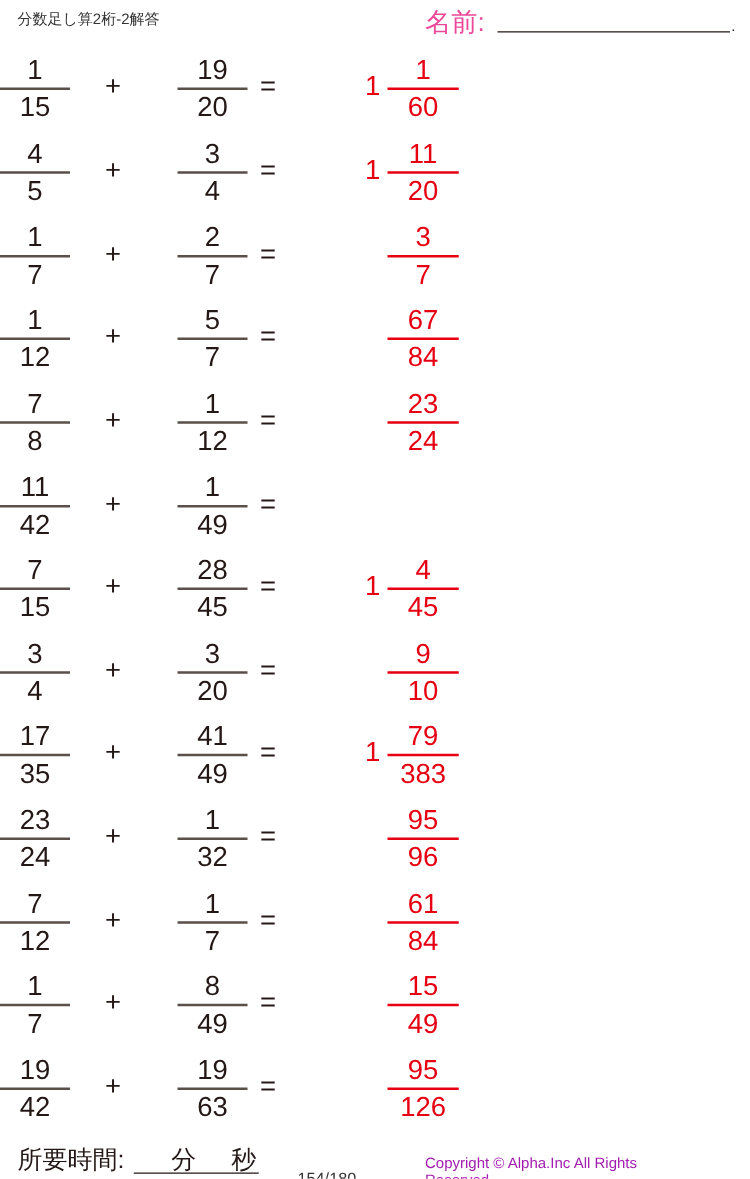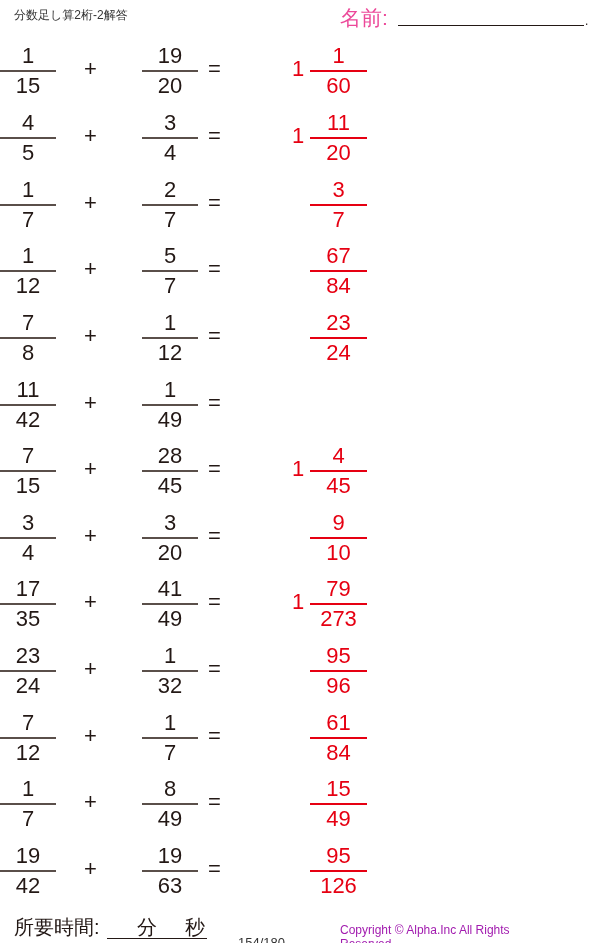--- a/index.html
+++ b/index.html
@@ -206,21 +206,21 @@
     <div class="frac f2">
       <span class="num">41</span>
       <span class="bar"></span>
       <span class="den">49</span>
     </div>
     <div class="eq">=</div>
     <div class="whole">1</div>
     <div class="frac f3 ans">
       <span class="num">79</span>
       <span class="bar"></span>
-      <span class="den">273</span>
+      <span class="den">383</span>
     </div>
   </div>
     <div class="problem" style="top: 644px;">
     <div class="frac f1">
       <span class="num">23</span>
       <span class="bar"></span>
       <span class="den">24</span>
     </div>
     <div class="plus">+</div>
     <div class="frac f2">

